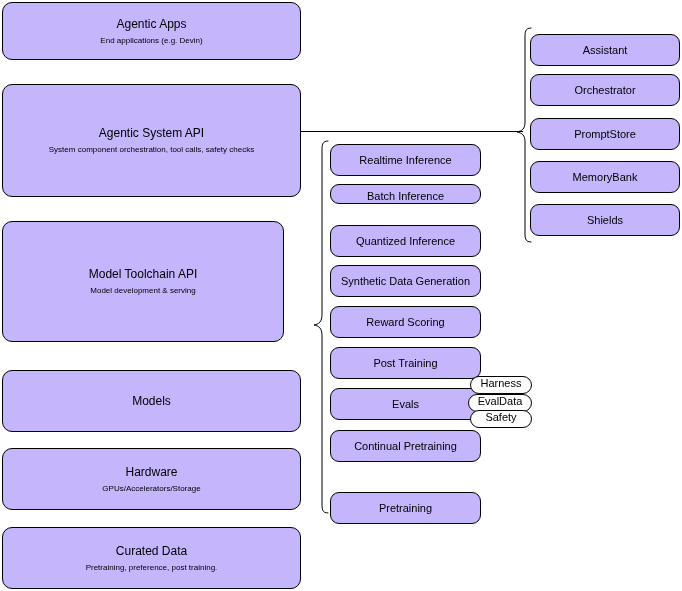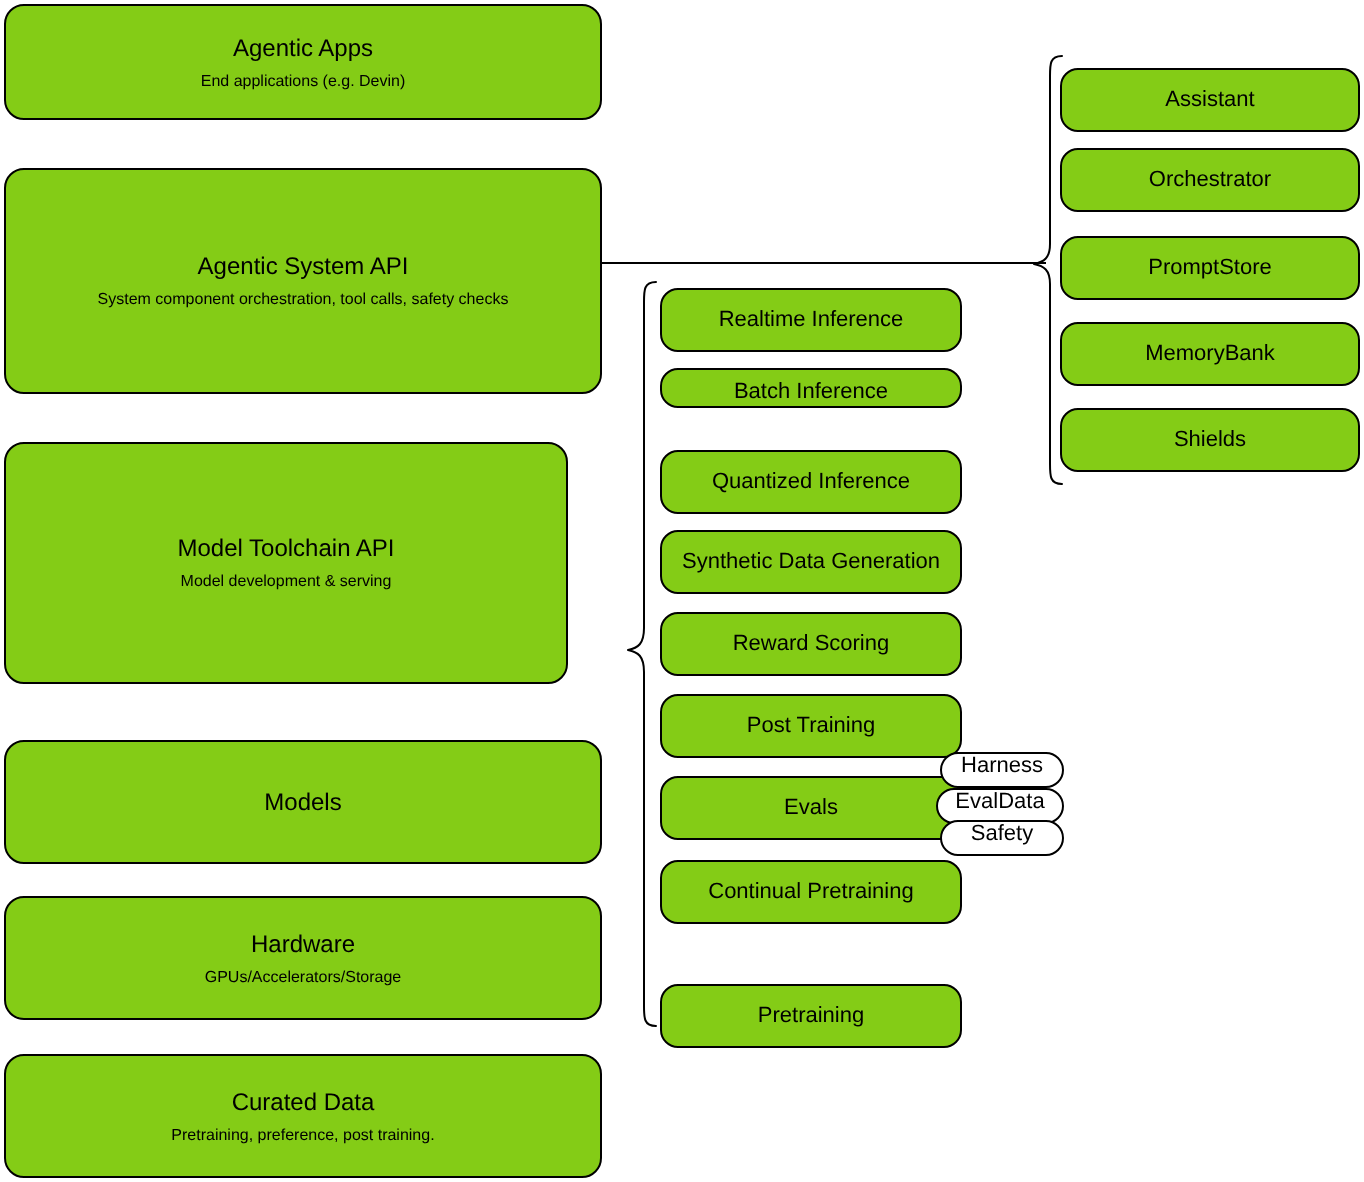--- a/index.html
+++ b/index.html
@@ -18,21 +18,21 @@
     overflow: hidden;
     background: #ffffff;
   }
 
   
   .box {
     position: absolute;
     box-sizing: border-box;
     border: 1px solid #000000;
     border-radius: 10px;
-    background: #84cc16;
+    background: #c4b5fd;
     display: flex;
     flex-direction: column;
     align-items: center;
     justify-content: center;
     text-align: center;
   }
   .layer .title {
     font-size: 12px;
     line-height: 15px;
     color: #000000;

